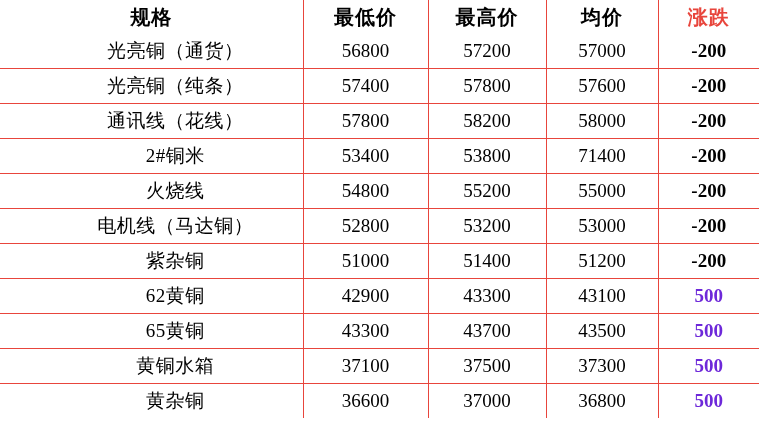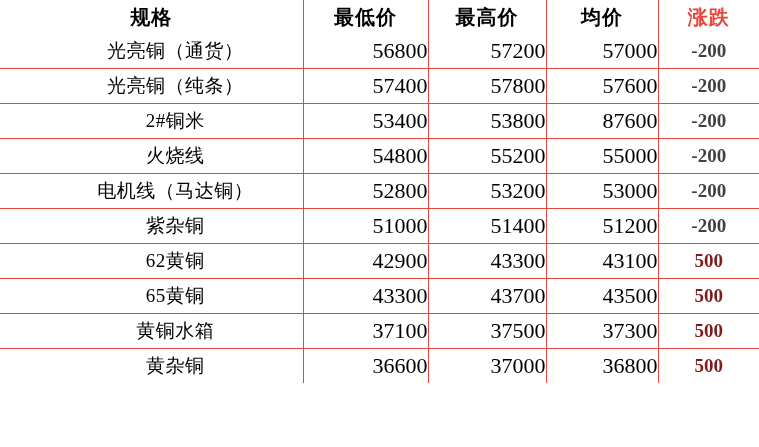--- a/index.html
+++ b/index.html
@@ -50,30 +50,29 @@
   }
   #price-table thead th.change-head {
     color: #e8453c;
   }
   #price-table tbody td.spec-cell {
     font-size: 19px;
     letter-spacing: 0.5px;
     padding-left: 48px;
   }
   #price-table tbody td.num-cell {
-    font-size: 22px;
+    font-size: 19px;
     font-family: "Liberation Serif", "DejaVu Serif", serif;
-    text-align: right;
   }
   #price-table tbody td.change-cell {
     font-size: 19px;
     font-weight: bold;
   }
-  .chg-down { color: #404040; }
-  .chg-up   { color: #7f1d1d; margin-top: 16px; }
+  .chg-down { color: #000000; }
+  .chg-up   { color: #6d28d9; margin-top: 16px; }
 </style>
 </head>
 <body>
 
 <table id="price-table">
   <colgroup>
     <col class="c-spec">
     <col class="c-low">
     <col class="c-high">
     <col class="c-avg">
@@ -97,24 +96,31 @@
         <td class="change-cell chg-down">-200</td>
       </tr>
       <tr>
         <td class="spec-cell">光亮铜（纯条）</td>
         <td class="num-cell">57400</td>
         <td class="num-cell">57800</td>
         <td class="num-cell">57600</td>
         <td class="change-cell chg-down">-200</td>
       </tr>
       <tr>
+        <td class="spec-cell">通讯线（花线）</td>
+        <td class="num-cell">57800</td>
+        <td class="num-cell">58200</td>
+        <td class="num-cell">58000</td>
+        <td class="change-cell chg-down">-200</td>
+      </tr>
+      <tr>
         <td class="spec-cell">2#铜米</td>
         <td class="num-cell">53400</td>
         <td class="num-cell">53800</td>
-        <td class="num-cell">87600</td>
+        <td class="num-cell">71400</td>
         <td class="change-cell chg-down">-200</td>
       </tr>
       <tr>
         <td class="spec-cell">火烧线</td>
         <td class="num-cell">54800</td>
         <td class="num-cell">55200</td>
         <td class="num-cell">55000</td>
         <td class="change-cell chg-down">-200</td>
       </tr>
       <tr>

